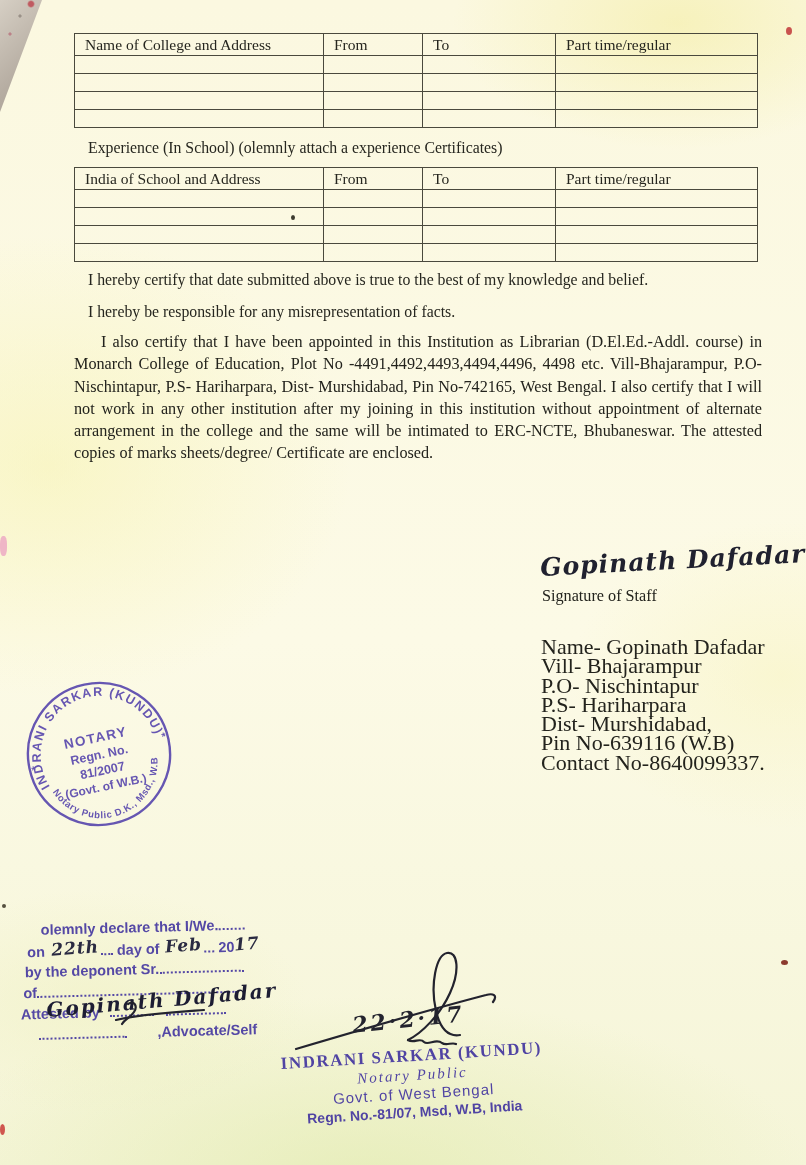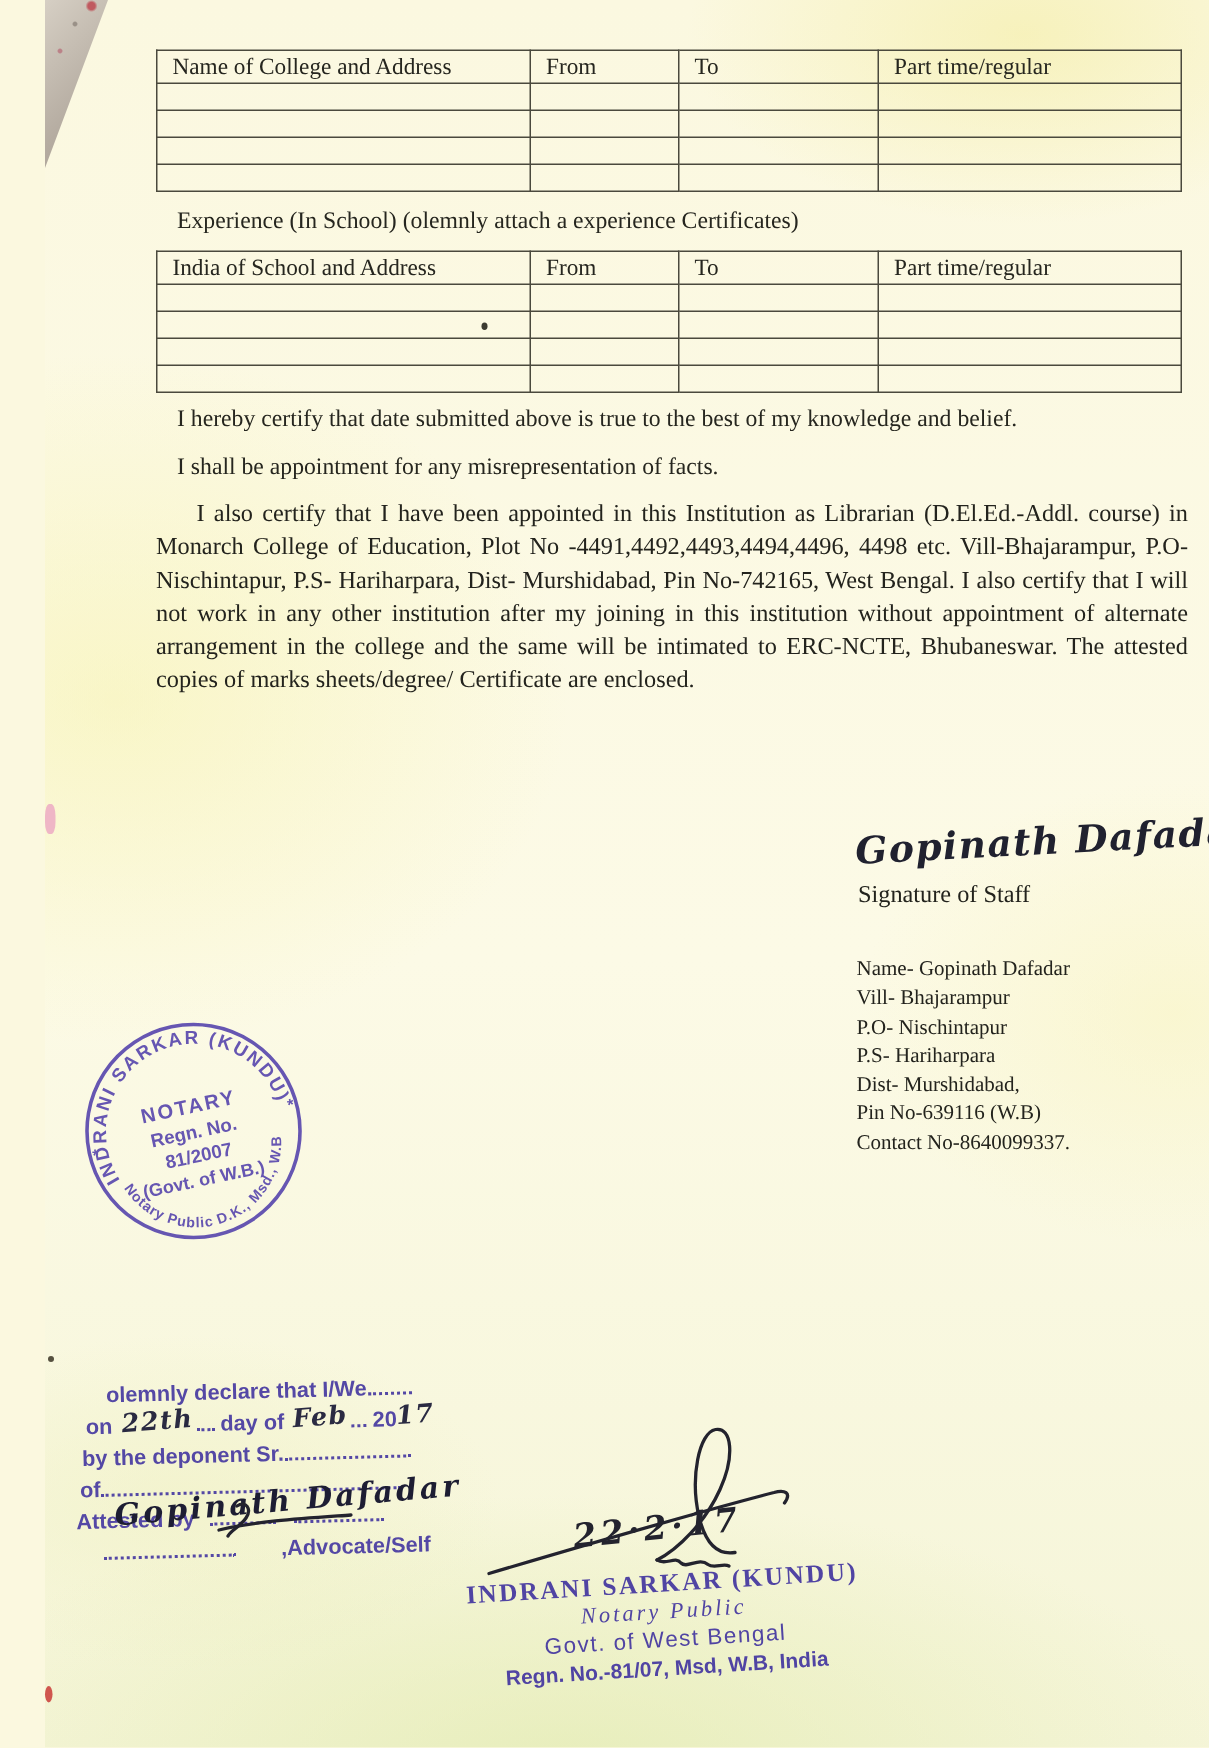--- a/index.html
+++ b/index.html
@@ -10,21 +10,20 @@
   }
   .page{
     position:absolute;inset:0;
     background:
       radial-gradient(ellipse 320px 180px at 84% 2%, rgba(243,236,158,.55), transparent 70%),
       radial-gradient(ellipse 420px 320px at 6% 40%, rgba(246,242,170,.5), transparent 72%),
       radial-gradient(ellipse 300px 220px at 97% 58%, rgba(247,242,184,.45), transparent 70%),
       radial-gradient(ellipse 600px 240px at 45% 101%, rgba(224,234,172,.65), transparent 75%),
       radial-gradient(ellipse 300px 160px at 12% 86%, rgba(238,240,190,.5), transparent 70%),
       linear-gradient(#fbf8e0 0%, #fcfae6 55%, #f5f5d8 100%);
-    margin-left: 30px;
   }
   .abs{position:absolute;}
 
   
   .wedge{
     left:0;top:0;width:46px;height:116px;
     clip-path:polygon(0 0, 42px 0, 0 112px);
     background:
       radial-gradient(circle 4px at 31px 4px, #c05a60 60%, transparent 100%),
       radial-gradient(circle 2px at 10px 34px, #bb8288 60%, transparent 100%),
@@ -54,21 +53,21 @@
   }
 
   .hwsig{
     font-family:"DejaVu Serif", serif;font-style:italic;font-weight:bold;
     font-size:25px;color:#20212f;transform:rotate(-3deg);letter-spacing:1px;
     white-space:nowrap;
   }
   .sigLabel{
     font-size:16.2px;color:#23231d;white-space:nowrap;
   }
-  .details{font-size:14px;line-height:19.3px;color:#23231d;}
+  .details{font-size:22px;line-height:19.3px;color:#23231d;}
   .details div{white-space:nowrap;}
 
   
   .seal{transform:rotate(-12deg);opacity:.92;}
   .seal text{fill:#5a49ae;font-family:"Liberation Sans", sans-serif;font-weight:bold;}
   .seal .arcTop{font-size:12.5px;letter-spacing:1.5px;}
   .seal .arcBot{font-size:9.5px;letter-spacing:.6px;}
   .seal .mid{text-anchor:middle;}
 
   
@@ -202,21 +201,21 @@
     <tr>
           <td></td>
           <td></td>
           <td></td>
           <td></td>
         </tr>
   </tbody>
     </table>
 
   <div class="abs line" style="left:88px;top:271px;">I hereby certify that date submitted above is true to the best of my knowledge and belief.</div>
-  <div class="abs line" style="left:88px;top:303px;">I shall be appointment for any misrepresentation of facts.</div>
+  <div class="abs line" style="left:88px;top:303px;">I hereby be responsible for any misrepresentation of facts.</div>
 
   <div class="abs para" style="left:74px;top:331px;">I also certify that I have been appointed in this Institution as Librarian (D.El.Ed.-Addl. course) in Monarch College of Education, Plot No -4491,4492,4493,4494,4496, 4498 etc. Vill-Bhajarampur, P.O- Nischintapur, P.S- Hariharpara, Dist- Murshidabad, Pin No-742165, West Bengal. I also certify that I will not work in any other institution after my joining in this institution without appointment of alternate arrangement in the college and the same will be intimated to ERC-NCTE, Bhubaneswar. The attested copies of marks sheets/degree/ Certificate are enclosed.</div>
 
   <div class="abs hwsig" style="left:540px;top:546px;">Gopinath Dafadar</div>
   <div class="abs sigLabel" style="left:542px;top:587px;">Signature of Staff</div>
 
   <div class="abs details" style="left:541px;top:637px;">
     <div>Name-  Gopinath Dafadar</div>
     <div>Vill- Bhajarampur</div>
     <div>P.O- Nischintapur</div>

